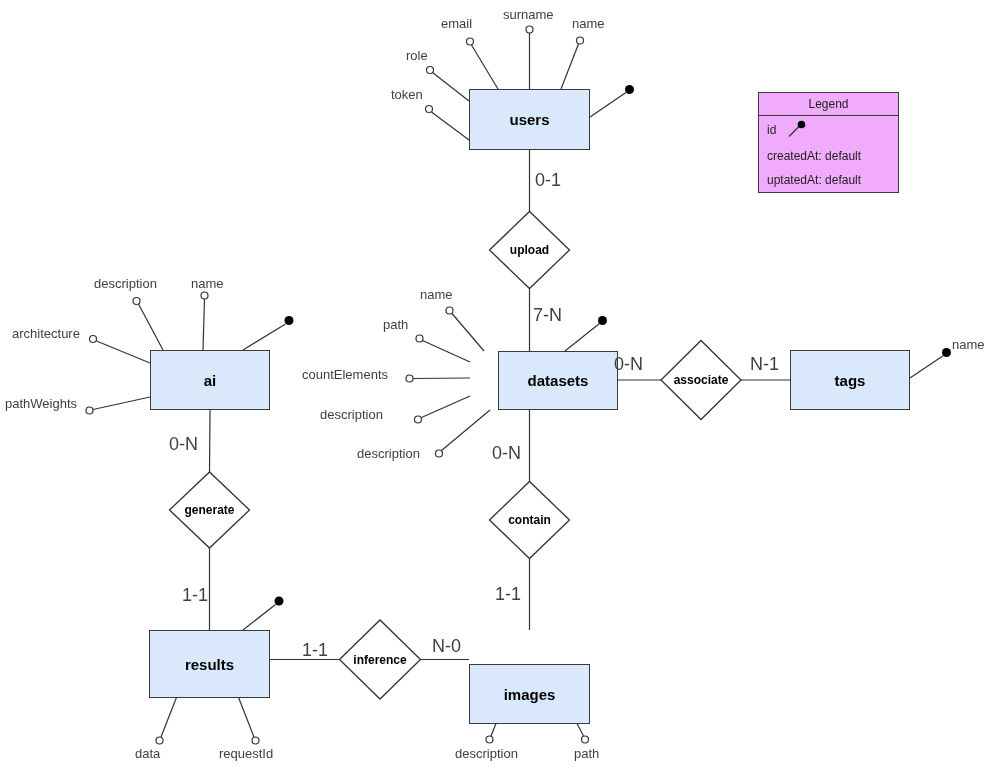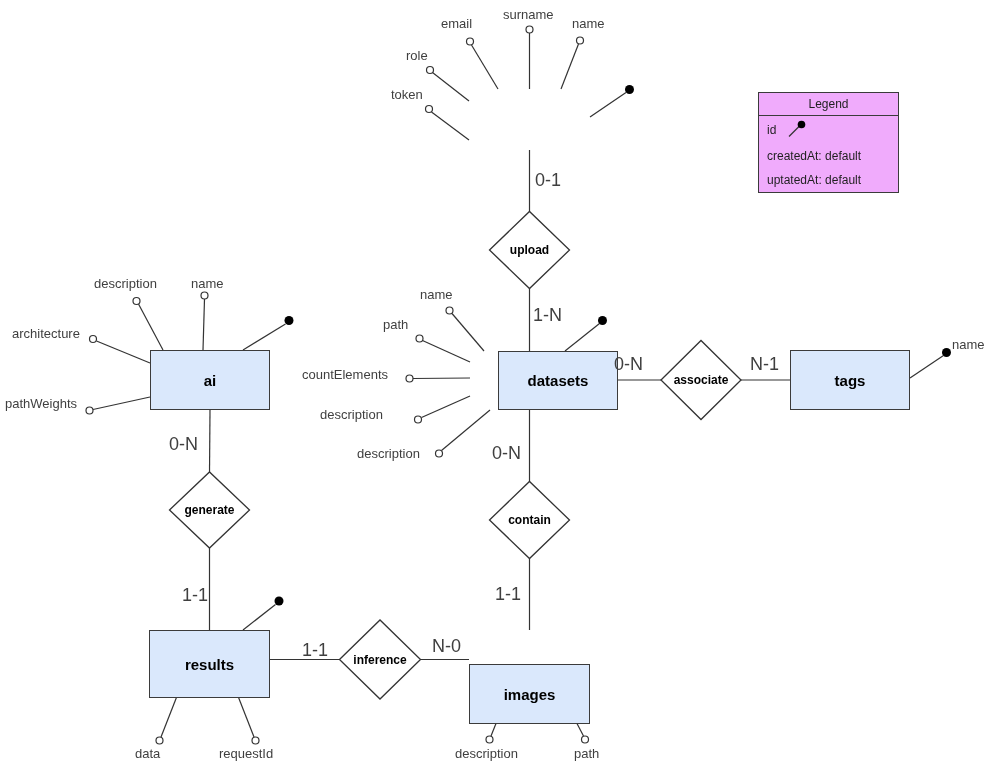--- a/index.html
+++ b/index.html
@@ -121,20 +121,21 @@
 
     <g fill="#000000">
       <circle cx="629.5" cy="89.5" r="4.5"></circle>
       <circle cx="602.5" cy="320.5" r="4.5"></circle>
       <circle cx="946.5" cy="352.5" r="4.5"></circle>
       <circle cx="289" cy="320.5" r="4.5"></circle>
       <circle cx="279" cy="601" r="4.5"></circle>
     </g>
   </svg>
 
+  <div class="entity" style="left:469px;top:89px;width:121px;height:61px">users</div>
   <div class="entity" style="left:498px;top:351px;width:120px;height:59px">datasets</div>
   <div class="entity" style="left:790px;top:350px;width:120px;height:60px">tags</div>
   <div class="entity" style="left:150px;top:350px;width:120px;height:60px">ai</div>
   <div class="entity" style="left:149px;top:630px;width:121px;height:68px">results</div>
   <div class="entity" style="left:469px;top:664px;width:121px;height:60px">images</div>
 
   <div class="dlabel" style="left:529.5px;top:250px">upload</div>
   <div class="dlabel" style="left:529.5px;top:520px">contain</div>
   <div class="dlabel" style="left:701px;top:380px">associate</div>
   <div class="dlabel" style="left:209.5px;top:510px">generate</div>
@@ -159,21 +160,21 @@
   <div class="attr" style="left:12px;top:327px">architecture</div>
   <div class="attr" style="left:5px;top:397px">pathWeights</div>
 
   <div class="attr" style="left:135px;top:747px">data</div>
   <div class="attr" style="left:219px;top:747px">requestId</div>
 
   <div class="attr" style="left:455px;top:747px">description</div>
   <div class="attr" style="left:574px;top:747px">path</div>
 
   <div class="card" style="left:535px;top:173px">0-1</div>
-  <div class="card" style="left:533px;top:308px">1-N</div>
+  <div class="card" style="left:533px;top:308px">7-N</div>
   <div class="card" style="left:614px;top:357px">0-N</div>
   <div class="card" style="left:750px;top:357px">N-1</div>
   <div class="card" style="left:492px;top:446px">0-N</div>
   <div class="card" style="left:495px;top:587px">1-1</div>
   <div class="card" style="left:169px;top:437px">0-N</div>
   <div class="card" style="left:182px;top:588px">1-1</div>
   <div class="card" style="left:302px;top:643px">1-1</div>
   <div class="card" style="left:432px;top:639px">N-0</div>
 
   <div class="legend">

